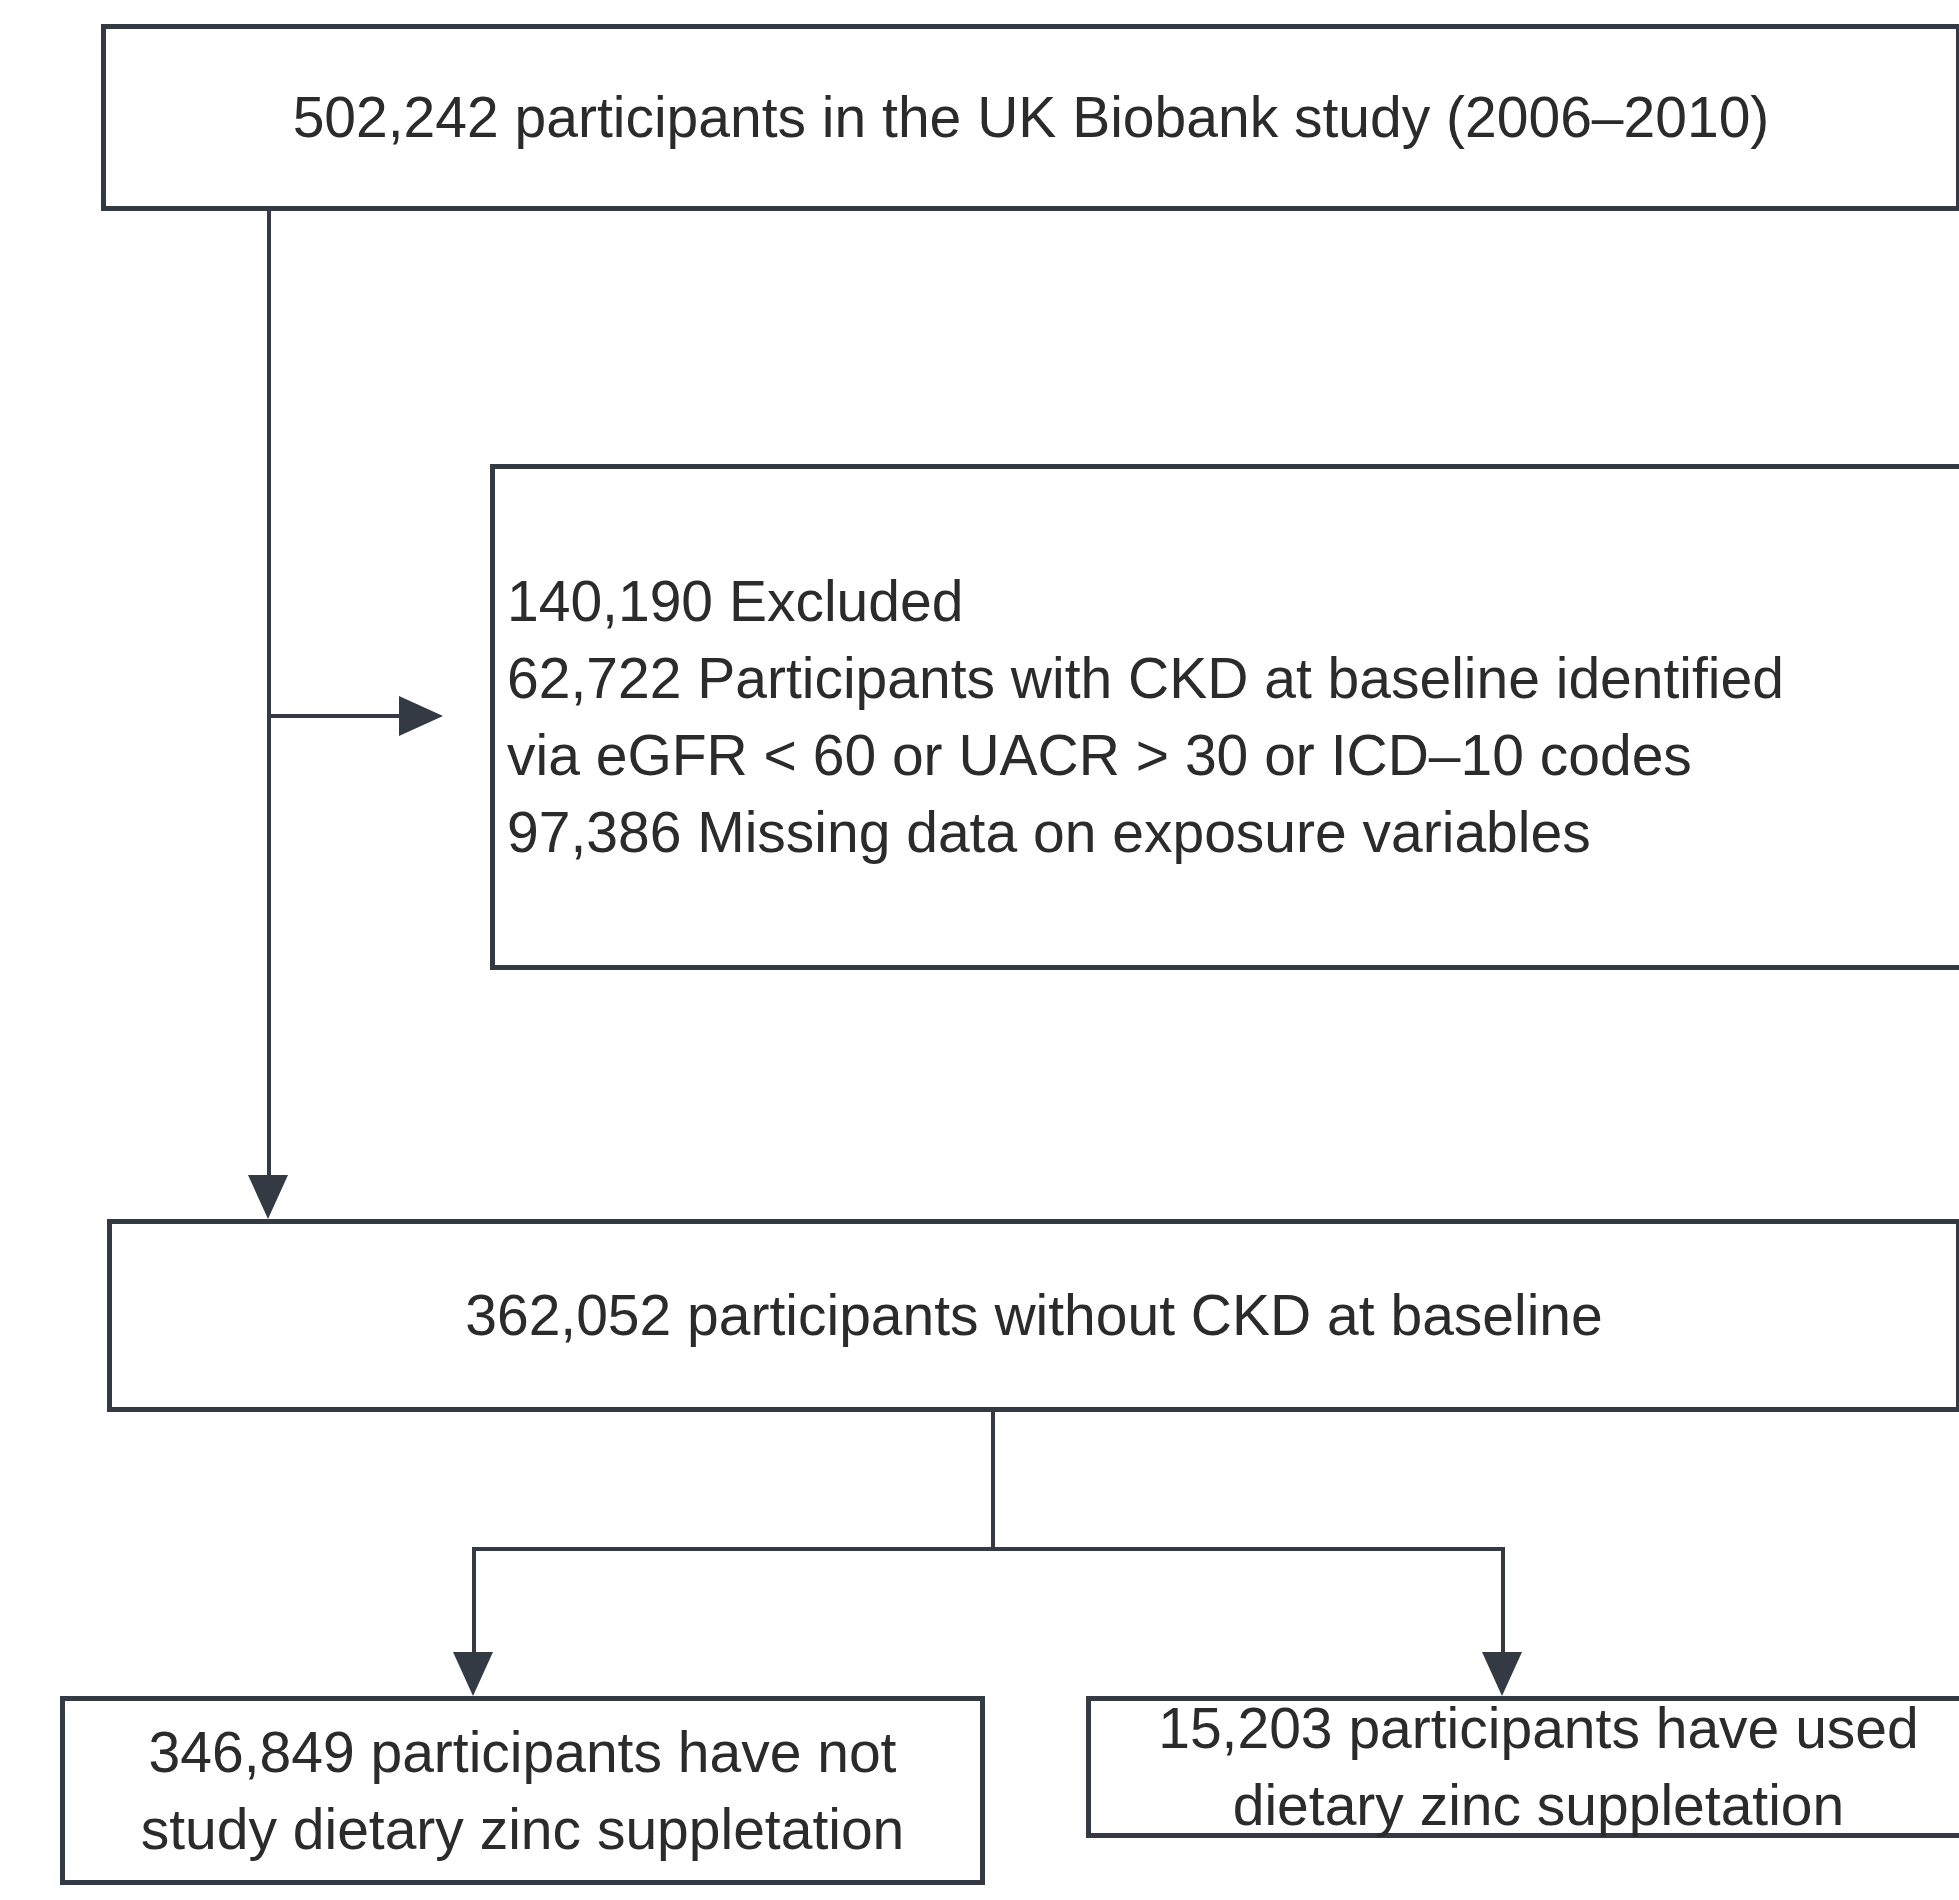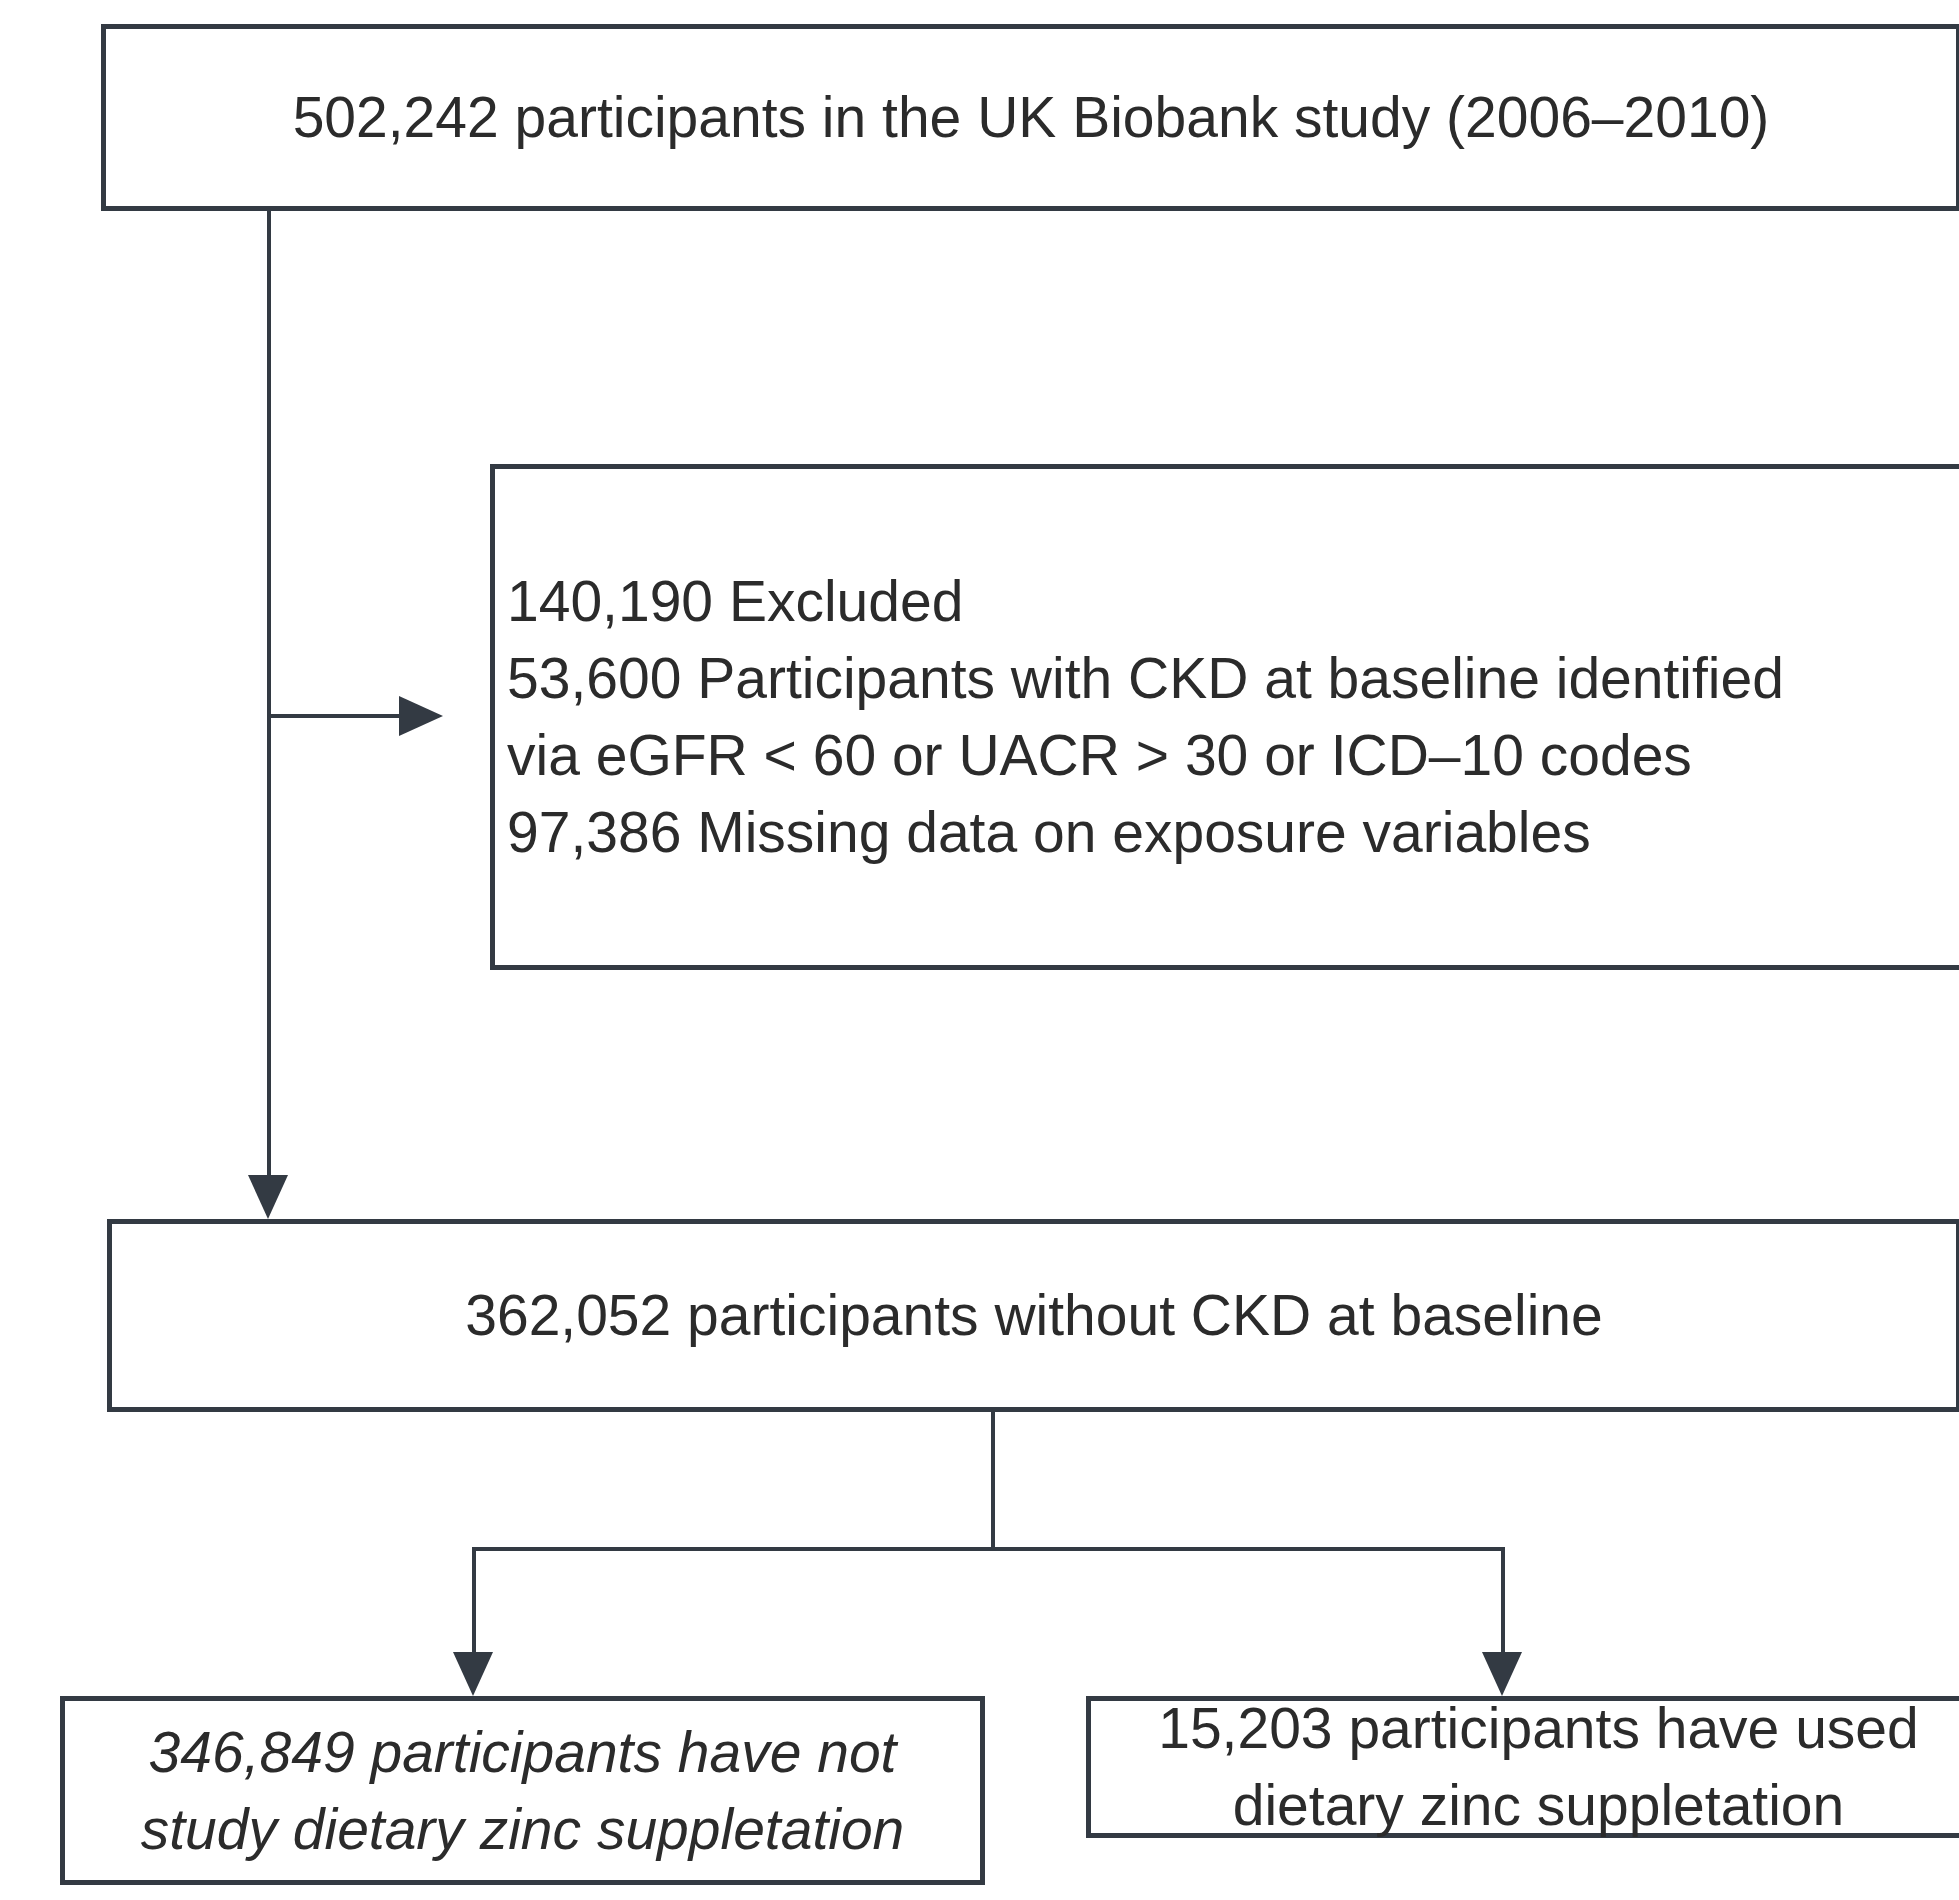--- a/index.html
+++ b/index.html
@@ -32,21 +32,21 @@
     margin-left:43px;
   }
   .box .txt{white-space:nowrap;}
   #box-total{left:58px;top:24px;width:1860px;height:187px;}
   #box-excluded{
     left:447px;top:464px;width:1480px;height:506px;
     align-items:flex-start;justify-content:center;
     text-align:left;padding-left:12px;
   }
   #box-middle{left:64px;top:1219px;width:1854px;height:193px;text-align:right;}
-  #box-no-zinc{left:17px;top:1696px;width:925px;height:189px;font-style:italic;}
+  #box-no-zinc{left:17px;top:1696px;width:925px;height:189px;}
   #box-zinc{left:1043px;top:1696px;width:905px;height:142px;}
 
   .line{position:absolute;background:var(--line-color);}
   #line-top-to-middle{left:267px;top:211px;width:4.3px;height:967px;}
   #line-to-excluded{left:268px;top:714px;width:133px;height:4.3px;}
   #line-middle-down{left:991px;top:1412px;width:4.3px;height:136px;}
   #line-branch{left:472px;top:1547px;width:1032px;height:4.3px;}
   #line-left-down{left:472px;top:1547px;width:4.3px;height:106px;}
   #line-right-down{left:1501px;top:1547px;width:4.3px;height:106px;}
 
@@ -76,21 +76,21 @@
   </div>
 
   <div class="line" id="line-top-to-middle"></div>
   <div class="arrow down" id="arrow-into-middle"></div>
 
   <div class="line" id="line-to-excluded"></div>
   <div class="arrow right" id="arrow-into-excluded"></div>
 
   <div class="box" id="box-excluded">
     <span class="txt">140,190 Excluded</span>
-    <span class="txt">53,600 Participants with CKD at baseline identified</span>
+    <span class="txt">62,722 Participants with CKD at baseline identified</span>
     <span class="txt">via eGFR &lt; 60 or UACR &gt; 30 or ICD–10 codes</span>
     <span class="txt">97,386 Missing data on exposure variables</span>
   </div>
 
   <div class="box" id="box-middle">
     <span class="txt">362,052 participants without CKD at baseline</span>
   </div>
 
   <div class="line" id="line-middle-down"></div>
   <div class="line" id="line-branch"></div>

